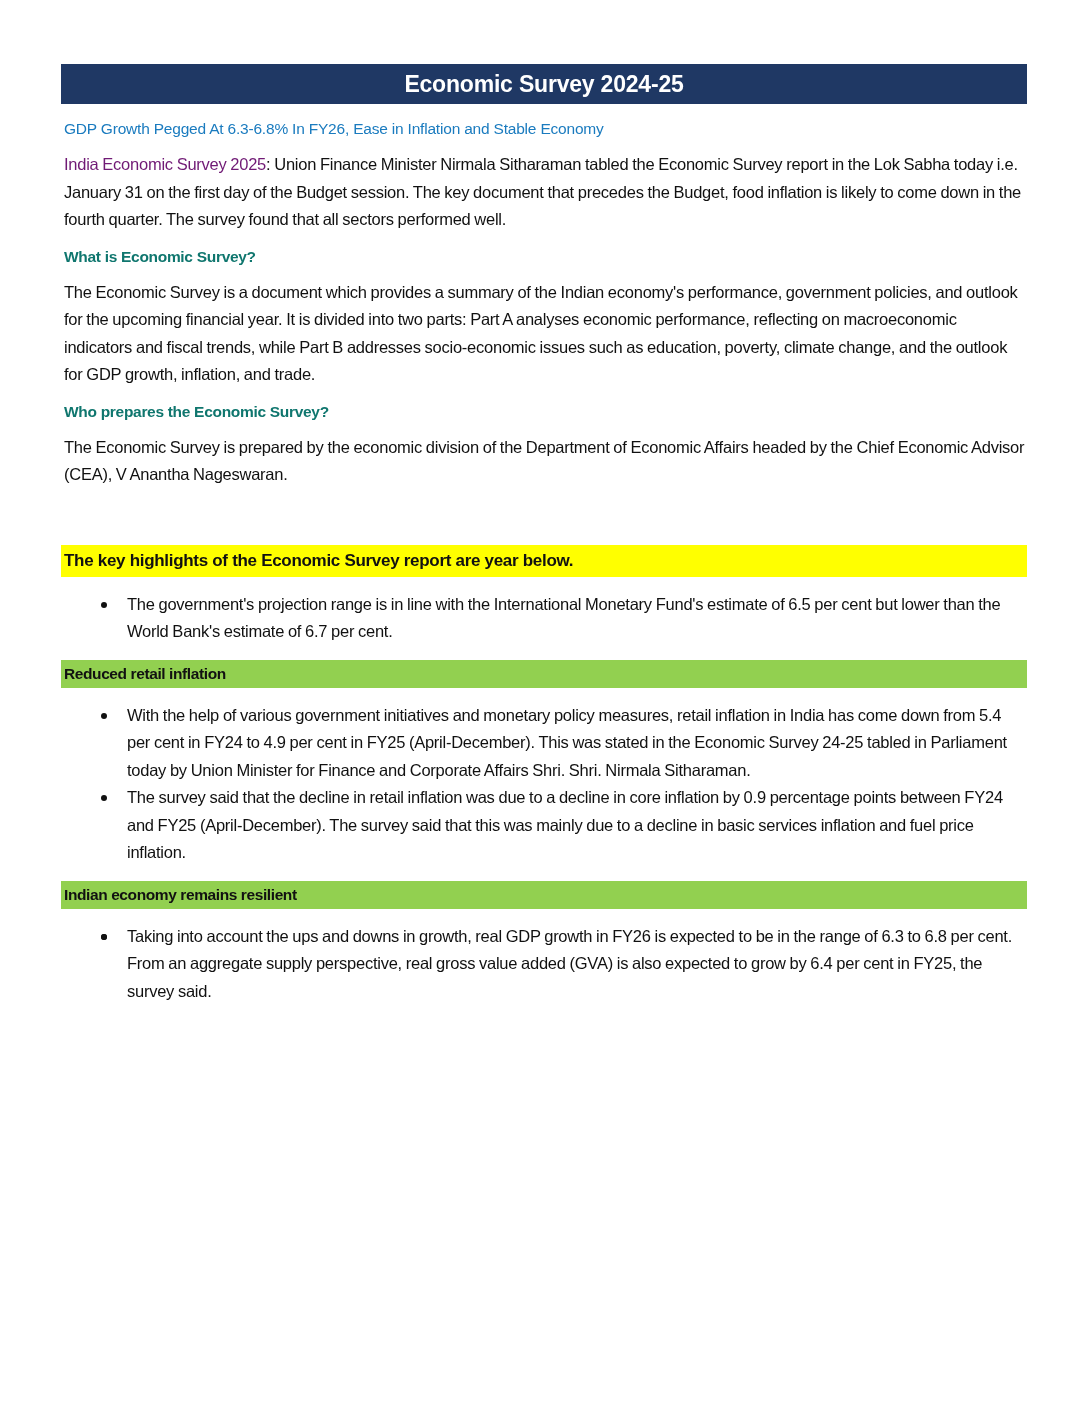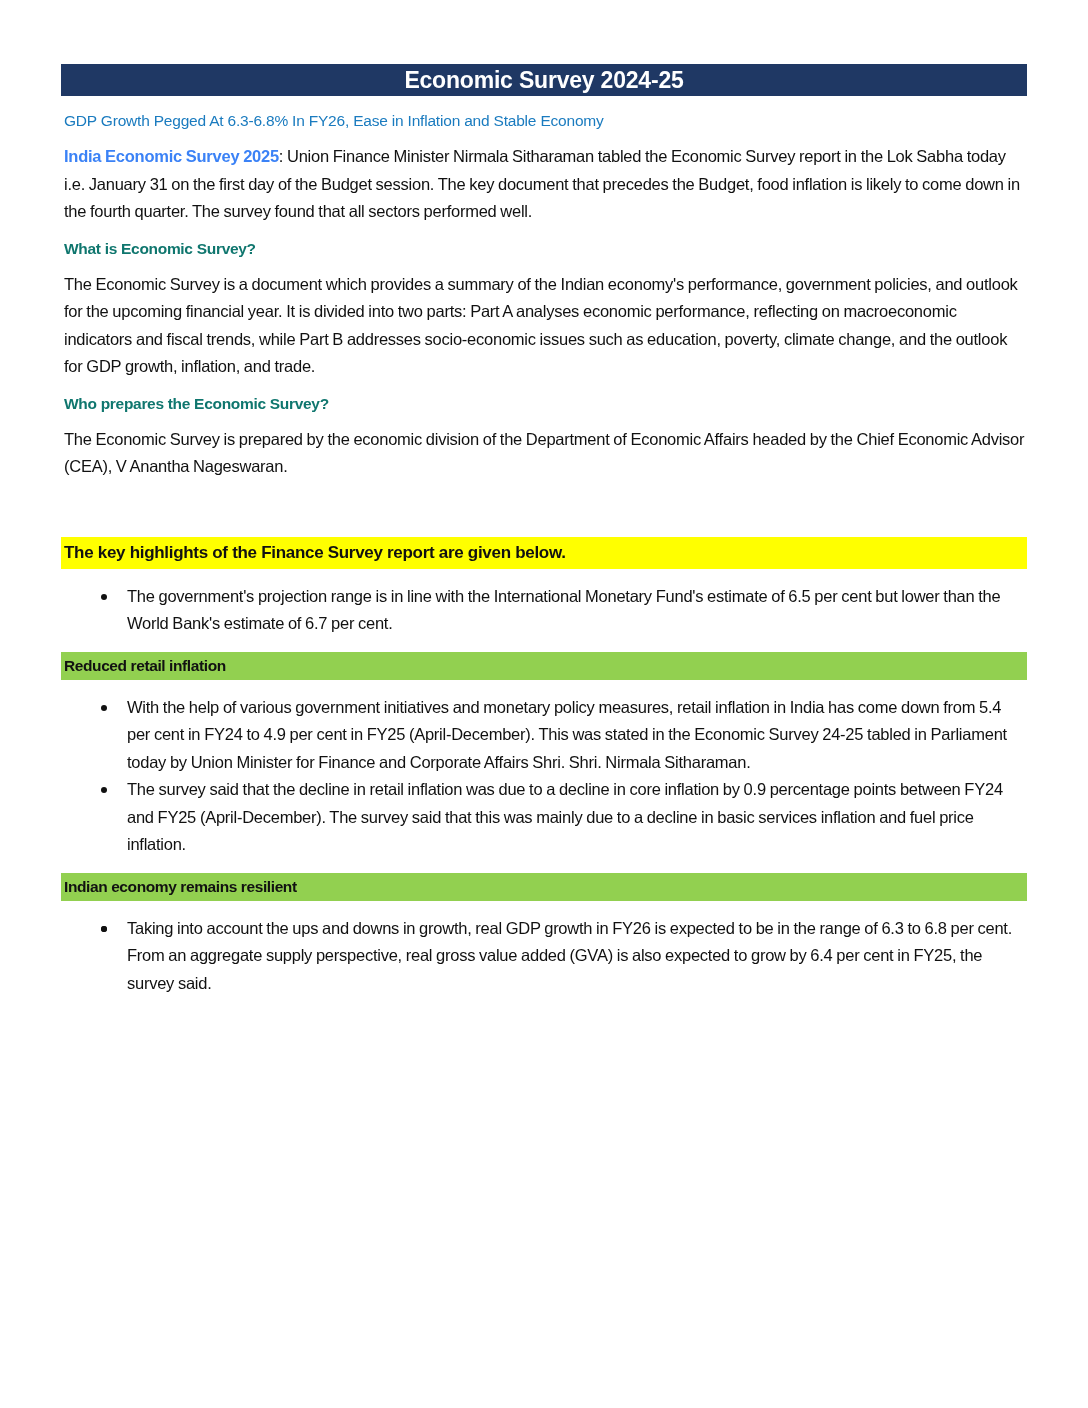--- a/index.html
+++ b/index.html
@@ -17,21 +17,21 @@
     }
     .page {
       position: absolute;
       left: 61px;
       top: 64px;
       width: 966px;
     }
     .title-bar {
       background: #1f3864;
       color: #ffffff;
-      height: 32px;
+      height: 40px;
       display: flex;
       align-items: center;
       justify-content: center;
       font-size: 23px;
       font-weight: bold;
       letter-spacing: -0.2px;
     }
     .subtitle {
       color: #1a7bbf;
       font-weight: normal;
@@ -40,22 +40,22 @@
       letter-spacing: -0.2px;
     }
     .para {
       font-size: 16.5px;
       line-height: 27.5px;
       margin: 13px 0 0 3px;
       letter-spacing: -0.25px;
       word-spacing: -0.5px;
     }
     .lead {
-      color: #3b82f6;
-      font-weight: bold;
+      color: #701a75;
+      font-weight: normal;
     }
     .q-heading {
       color: #0f766e;
       font-weight: bold;
       font-size: 15.5px;
       margin: 14px 0 0 3px;
       letter-spacing: -0.3px;
     }
     .highlight-bar {
       background: #ffff00;
@@ -114,21 +114,21 @@
 
   <p class="para"><span class="lead">India Economic Survey 2025</span><span>: </span><span>Union Finance Minister Nirmala Sitharaman tabled the Economic Survey report in the Lok Sabha today i.e. January 31 on the first day of the Budget session. The key document that precedes the Budget, food inflation is likely to come down in the fourth quarter. The survey found that all sectors performed well.</span></p>
 
   <div class="q-heading">What is Economic Survey?</div>
   <p class="para">The Economic Survey is a document which provides a summary of the Indian economy's performance, government policies, and outlook for the upcoming financial year. It is divided into two parts: Part A analyses economic performance, reflecting on macroeconomic indicators and fiscal trends, while Part B addresses socio-economic issues such as education, poverty, climate change, and the outlook for GDP growth, inflation, and trade.</p>
 
   <div class="q-heading">Who prepares the Economic Survey?</div>
   <p class="para">The Economic Survey is prepared by the economic division of the Department of Economic Affairs headed by the Chief Economic Advisor (CEA), V Anantha Nageswaran.</p>
 
   <div class="highlight-bar">
-    <span>The key highlights of the Finance Survey report are given below.</span>
+    <span>The key highlights of the Economic Survey report are year below.</span>
   </div>
 
   <ul class="bullets">
     <li><span class="bullet-dot"></span><span>The government's projection range is in line with the International Monetary Fund's estimate of 6.5 per cent but lower than the World Bank's estimate of 6.7 per cent.</span></li>
   </ul>
 
   <div class="section-bar" style="margin-top:14px;">
     <span>Reduced retail inflation</span>
   </div>
   <ul class="bullets">

